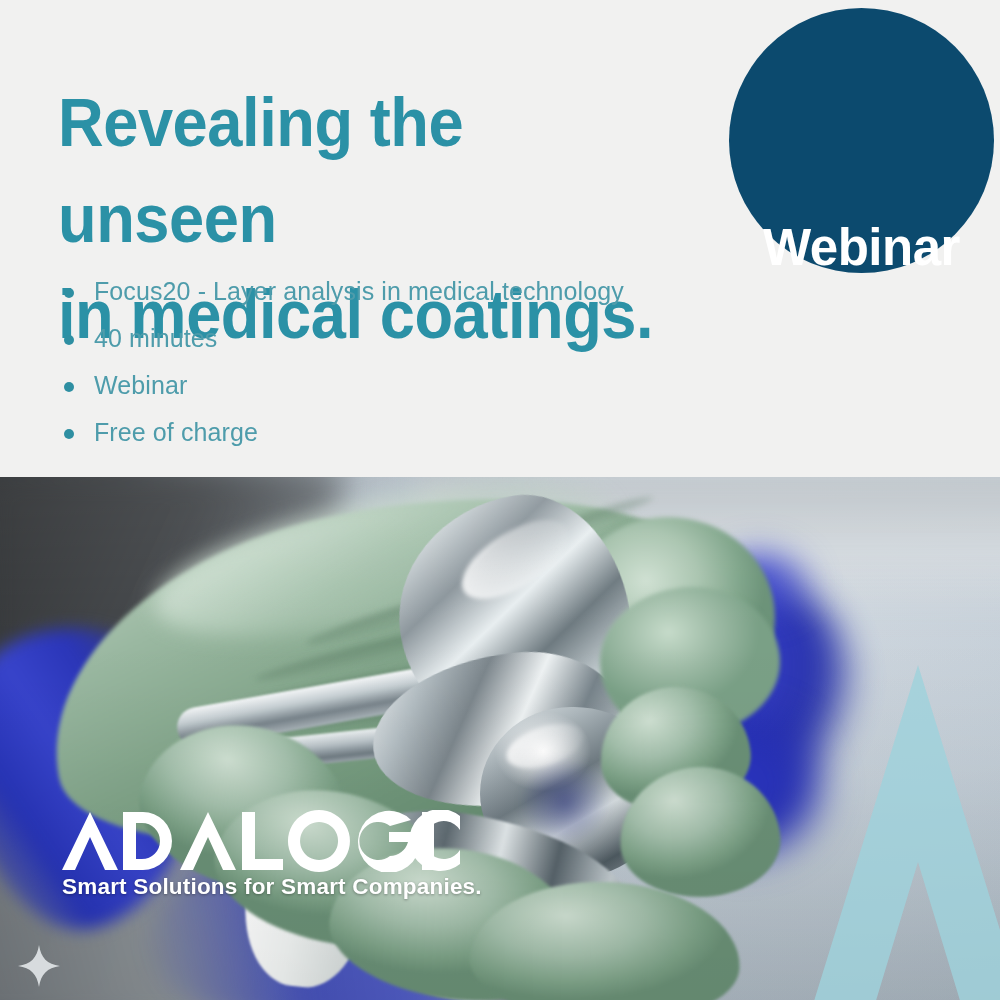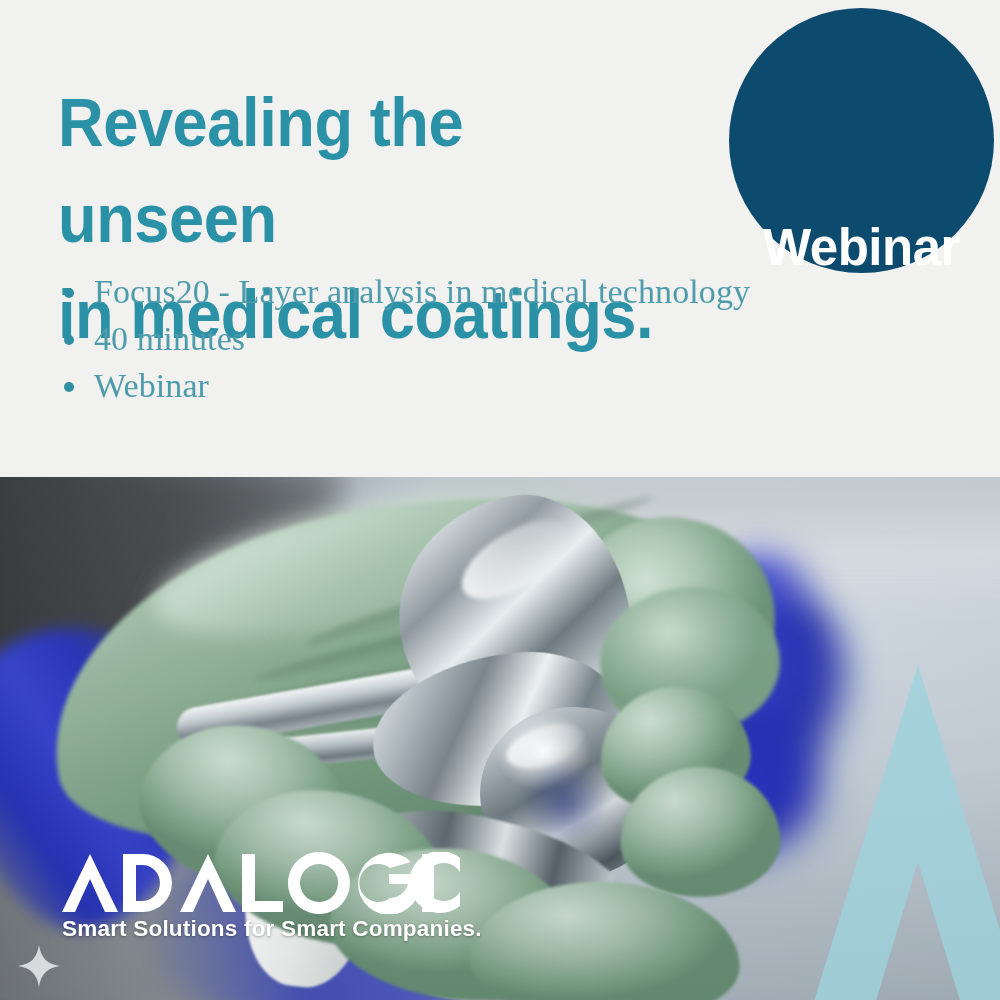--- a/index.html
+++ b/index.html
@@ -62,23 +62,23 @@
     margin: 0;
     padding: 0;
     list-style: none;
   }
   .bullets li {
     position: relative;
     padding-left: 34px;
     height: 47px;
     line-height: 47px;
     color: #4e9cab;
-    font-family: Liberation Serif, serif;
+    font-family: Liberation Sans, sans-serif;
     font-weight: 300;
-    font-size: 34px;
+    font-size: 25px;
     letter-spacing: 0.1px;
     white-space: nowrap;
   }
   .bullets li::before {
     content: "";
     position: absolute;
     left: 4px;
     top: 20px;
     width: 10px;
     height: 10px;
@@ -344,21 +344,21 @@
   
   .a-watermark {
     left: 700px; top: 150px; width: 440px; height: 400px;
     pointer-events: none;
   }
 
   
   .logo-lockup {
     position: absolute;
     left: 60px;
-    top: 852px;
+    top: 810px;
     width: 420px;
     height: 110px;
   }
   .wordmark { display: block; }
   .tagline {
     position: absolute;
     left: 2px;
     top: 64px;
     color: #ffffff;
     font-family: "Liberation Sans", sans-serif;
@@ -383,20 +383,21 @@
 
   <div class="top-band">
 
     <div class="headline">Revealing the unseen
 in medical coatings.</div>
 
     <ul class="bullets">
       <li>Focus20 - Layer analysis in medical technology</li>
       <li>40 minutes</li>
       <li>Webinar</li>
+      <li>Free of charge</li>
     </ul>
 
     <div class="badge">
       <span class="badge-label">Webinar</span>
     </div>
   </div>
 
   <div class="photo">
 
     <div class="ph-layer bg-base"></div>

